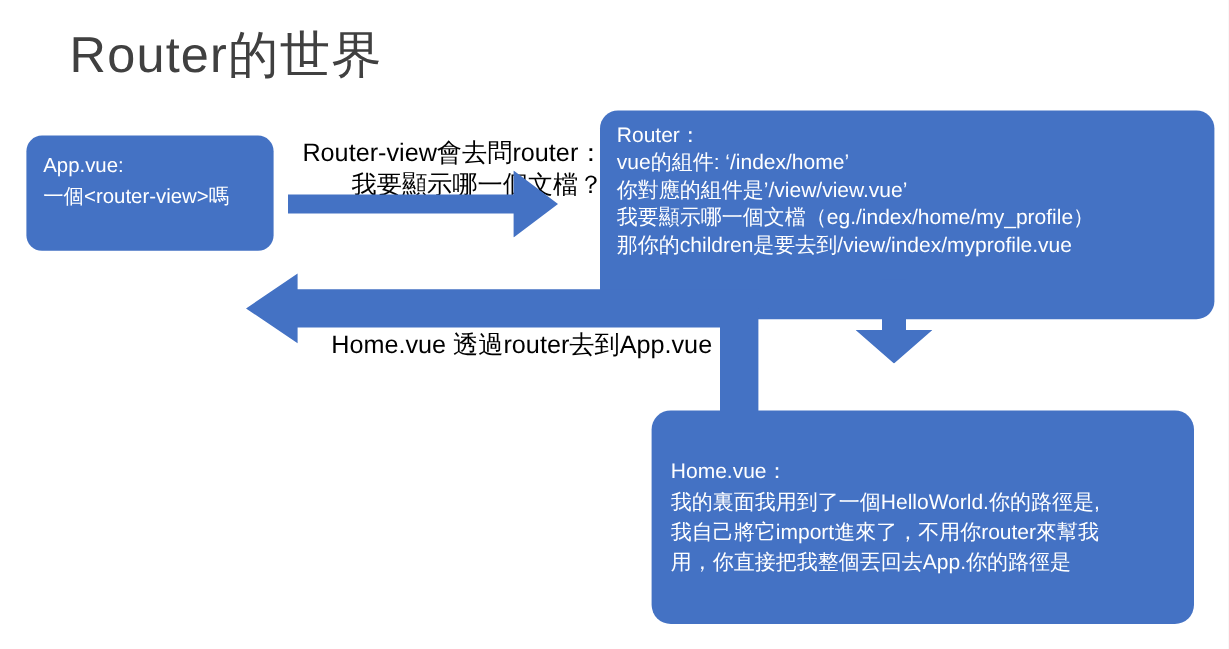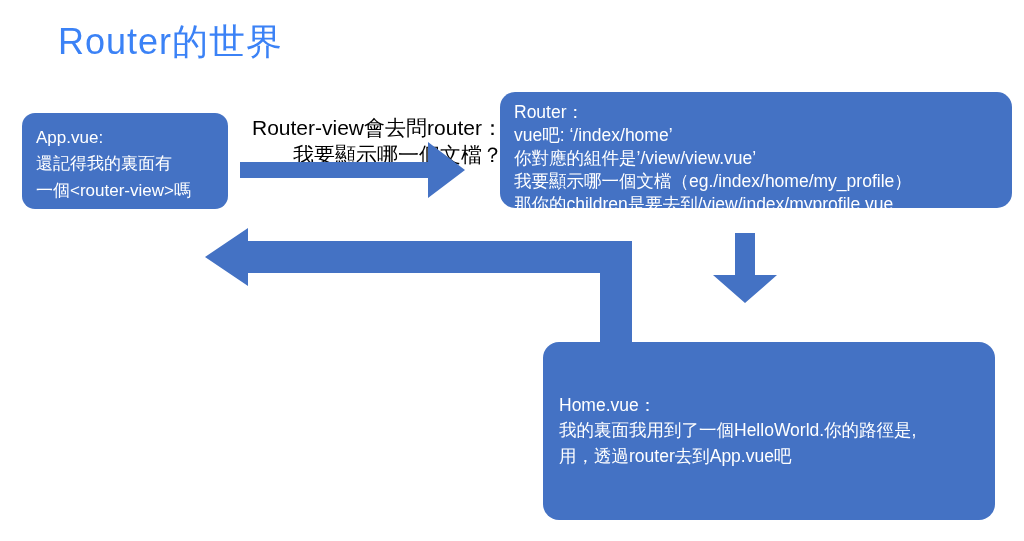--- a/index.html
+++ b/index.html
@@ -12,23 +12,23 @@
     height: 541px;
     background: #ffffff;
     overflow: hidden;
     margin: 0 auto;
   }
 
   .title {
     position: absolute;
     left: 58px;
     top: 18px;
-    font-size: 36px;
+    font-size: 42px;
     font-weight: 400;
-    color: #3b82f6;
+    color: #404040;
     letter-spacing: 1px;
     white-space: nowrap;
   }
 
   .box {
     position: absolute;
     background: #4472C4;
     color: #ffffff;
     border-radius: 13px;
   }
@@ -42,21 +42,21 @@
     height: 96px;
     padding: 12px 14px;
     font-size: 17px;
     line-height: 1.55;
   }
 
   .router-box {
     left: 500px;
     top: 92px;
     width: 512px;
-    height: 116px;
+    height: 174px;
     padding: 9px 14px;
     font-size: 17.5px;
     line-height: 1.32;
     border-radius: 15px;
   }
 
   .home-box {
     left: 543px;
     top: 342px;
     width: 452px;
@@ -89,49 +89,50 @@
 </style>
 </head>
 <body>
 
 <div class="slide">
 
   <h1 class="title">Router的世界</h1>
 
   <div class="box app-box">
     <div class="line">App.vue:</div>
-    <div class="line">還記得我的裏面有</div>
     <div class="line">一個&lt;router-view&gt;嗎</div>
   </div>
 
   <div class="arrow-label ask-label">
     <div>Router-view會去問router：</div>
     <div>我要顯示哪一個文檔？</div>
   </div>
 
   <svg class="arrow arrow-right" width="225" height="56" viewBox="0 0 225 56" aria-hidden="true">
     <polygon points="0,20 188,20 188,0 225,28 188,56 188,36 0,36" fill="#4472C4"></polygon>
   </svg>
 
   <div class="box router-box">
     <div class="line">Router：</div>
-    <div class="line">vue吧: ‘/index/home’</div>
+    <div class="line">vue的組件: ‘/index/home’</div>
     <div class="line">你對應的組件是’/view/view.vue’</div>
     <div class="line">我要顯示哪一個文檔（eg./index/home/my_profile）</div>
     <div class="line">那你的children是要去到/view/index/myprofile.vue</div>
   </div>
 
   <svg class="arrow arrow-down" width="64" height="70" viewBox="0 0 64 70" aria-hidden="true">
     <polygon points="22,0 42,0 42,42 64,42 32,70 0,42 22,42" fill="#4472C4"></polygon>
   </svg>
 
   <svg class="arrow arrow-bent" width="435" height="122" viewBox="0 0 435 122" aria-hidden="true">
     <polygon points="5,32 48,3 48,16 432,16 432,122 400,122 400,48 48,48 48,61" fill="#4472C4"></polygon>
   </svg>
 
+  <div class="arrow-label return-label">Home.vue 透過router去到App.vue</div>
 
   <div class="box home-box">
     <div class="line">Home.vue：</div>
     <div class="line">我的裏面我用到了一個HelloWorld.你的路徑是,</div>
-    <div class="line">用，透過router去到App.vue吧</div>
+    <div class="line">我自己將它import進來了，不用你router來幫我</div>
+    <div class="line">用，你直接把我整個丟回去App.你的路徑是</div>
   </div>
 
 </div>
 
 </body></html>

